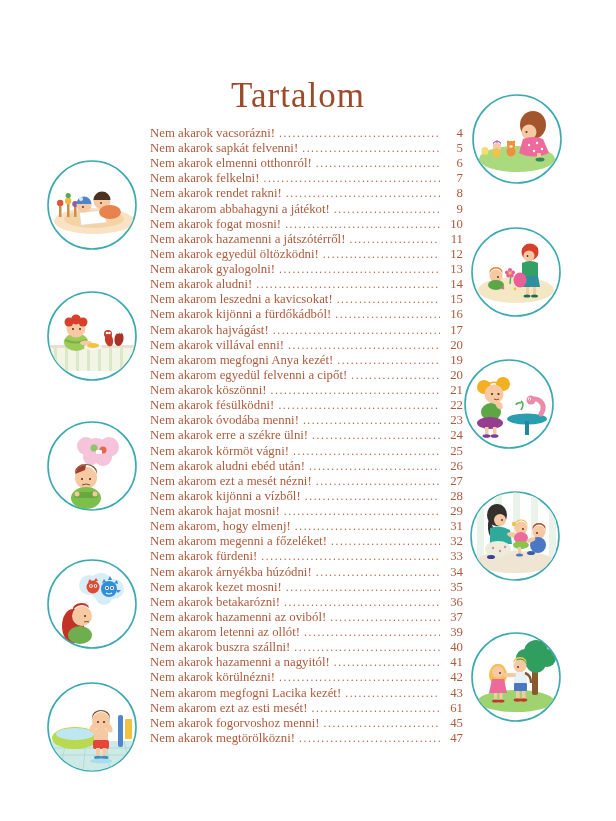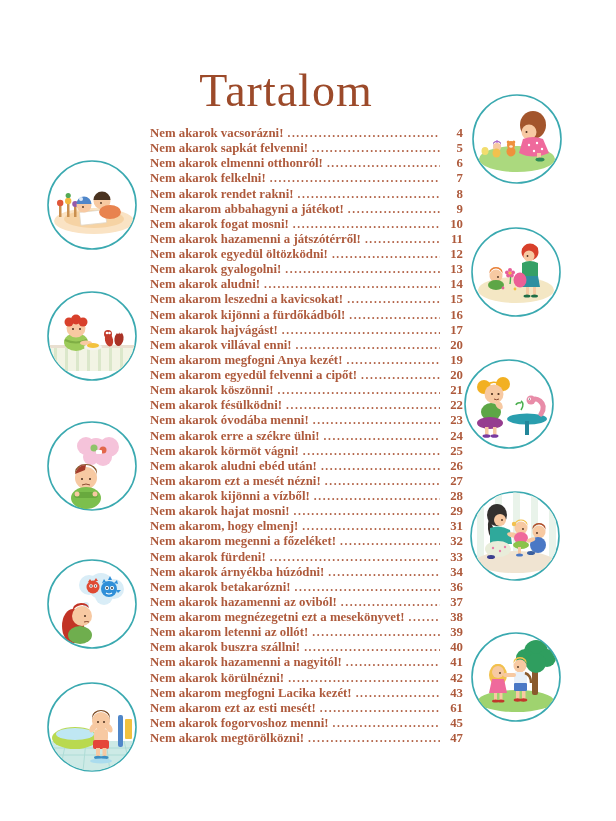--- a/index.html
+++ b/index.html
@@ -8,43 +8,42 @@
     background: #ffffff;
     position: relative;
     overflow: hidden;
     font-family: "Liberation Serif", serif;
   }
   .page { position: absolute; inset: 0; background: #ffffff; }
 
   .title {
     position: absolute;
     top: 64px; left: 0; width: 572px;
-    margin: 0;
+    margin: 12px;
     text-align: center;
-    font-size: 46px;
+    font-size: 35px;
     font-weight: normal;
     letter-spacing: 1px;
     color: var(--title-color, #9c4a2a);
     font-family: "Liberation Serif", serif;
   }
 
   .toc {
     position: absolute;
     left: 150px; top: 126px;
     width: 313px;
     color: var(--entry-color, #ae5a3c);
     font-size: 12.8px;
   }
   .toc-row {
     display: flex;
-    align-items: center;
+    align-items: flex-end;
     height: 15.14px;
     line-height: 15.14px;
     white-space: nowrap;
-    font-weight: bold;
   }
   .toc-label { flex: 0 0 auto; }
   .toc-dots {
     flex: 1 1 auto;
     overflow: hidden;
     white-space: nowrap;
     margin: 0 3px 0 4px;
     opacity: 0.95;
   }
   .toc-dots::after {
@@ -242,38 +241,38 @@
       <span class="toc-dots"></span>
       <span class="toc-page">33</span>
     </div>
 
     <div class="toc-row">
       <span class="toc-label">Nem akarok árnyékba húzódni!</span>
       <span class="toc-dots"></span>
       <span class="toc-page">34</span>
     </div>
 
+    <div class="toc-row">
+      <span class="toc-label">Nem akarok kezet mosni!</span>
+      <span class="toc-dots"></span>
+      <span class="toc-page">35</span>
+    </div>
 
     <div class="toc-row">
       <span class="toc-label">Nem akarok betakarózni!</span>
       <span class="toc-dots"></span>
       <span class="toc-page">36</span>
     </div>
 
     <div class="toc-row">
       <span class="toc-label">Nem akarok hazamenni az oviból!</span>
       <span class="toc-dots"></span>
       <span class="toc-page">37</span>
     </div>
 
-    <div class="toc-row">
-      <span class="toc-label">Nem akarom megnézegetni ezt a mesekönyvet!</span>
-      <span class="toc-dots"></span>
-      <span class="toc-page">38</span>
-    </div>
 
     <div class="toc-row">
       <span class="toc-label">Nem akarom letenni az ollót!</span>
       <span class="toc-dots"></span>
       <span class="toc-page">39</span>
     </div>
 
     <div class="toc-row">
       <span class="toc-label">Nem akarok buszra szállni!</span>
       <span class="toc-dots"></span>

